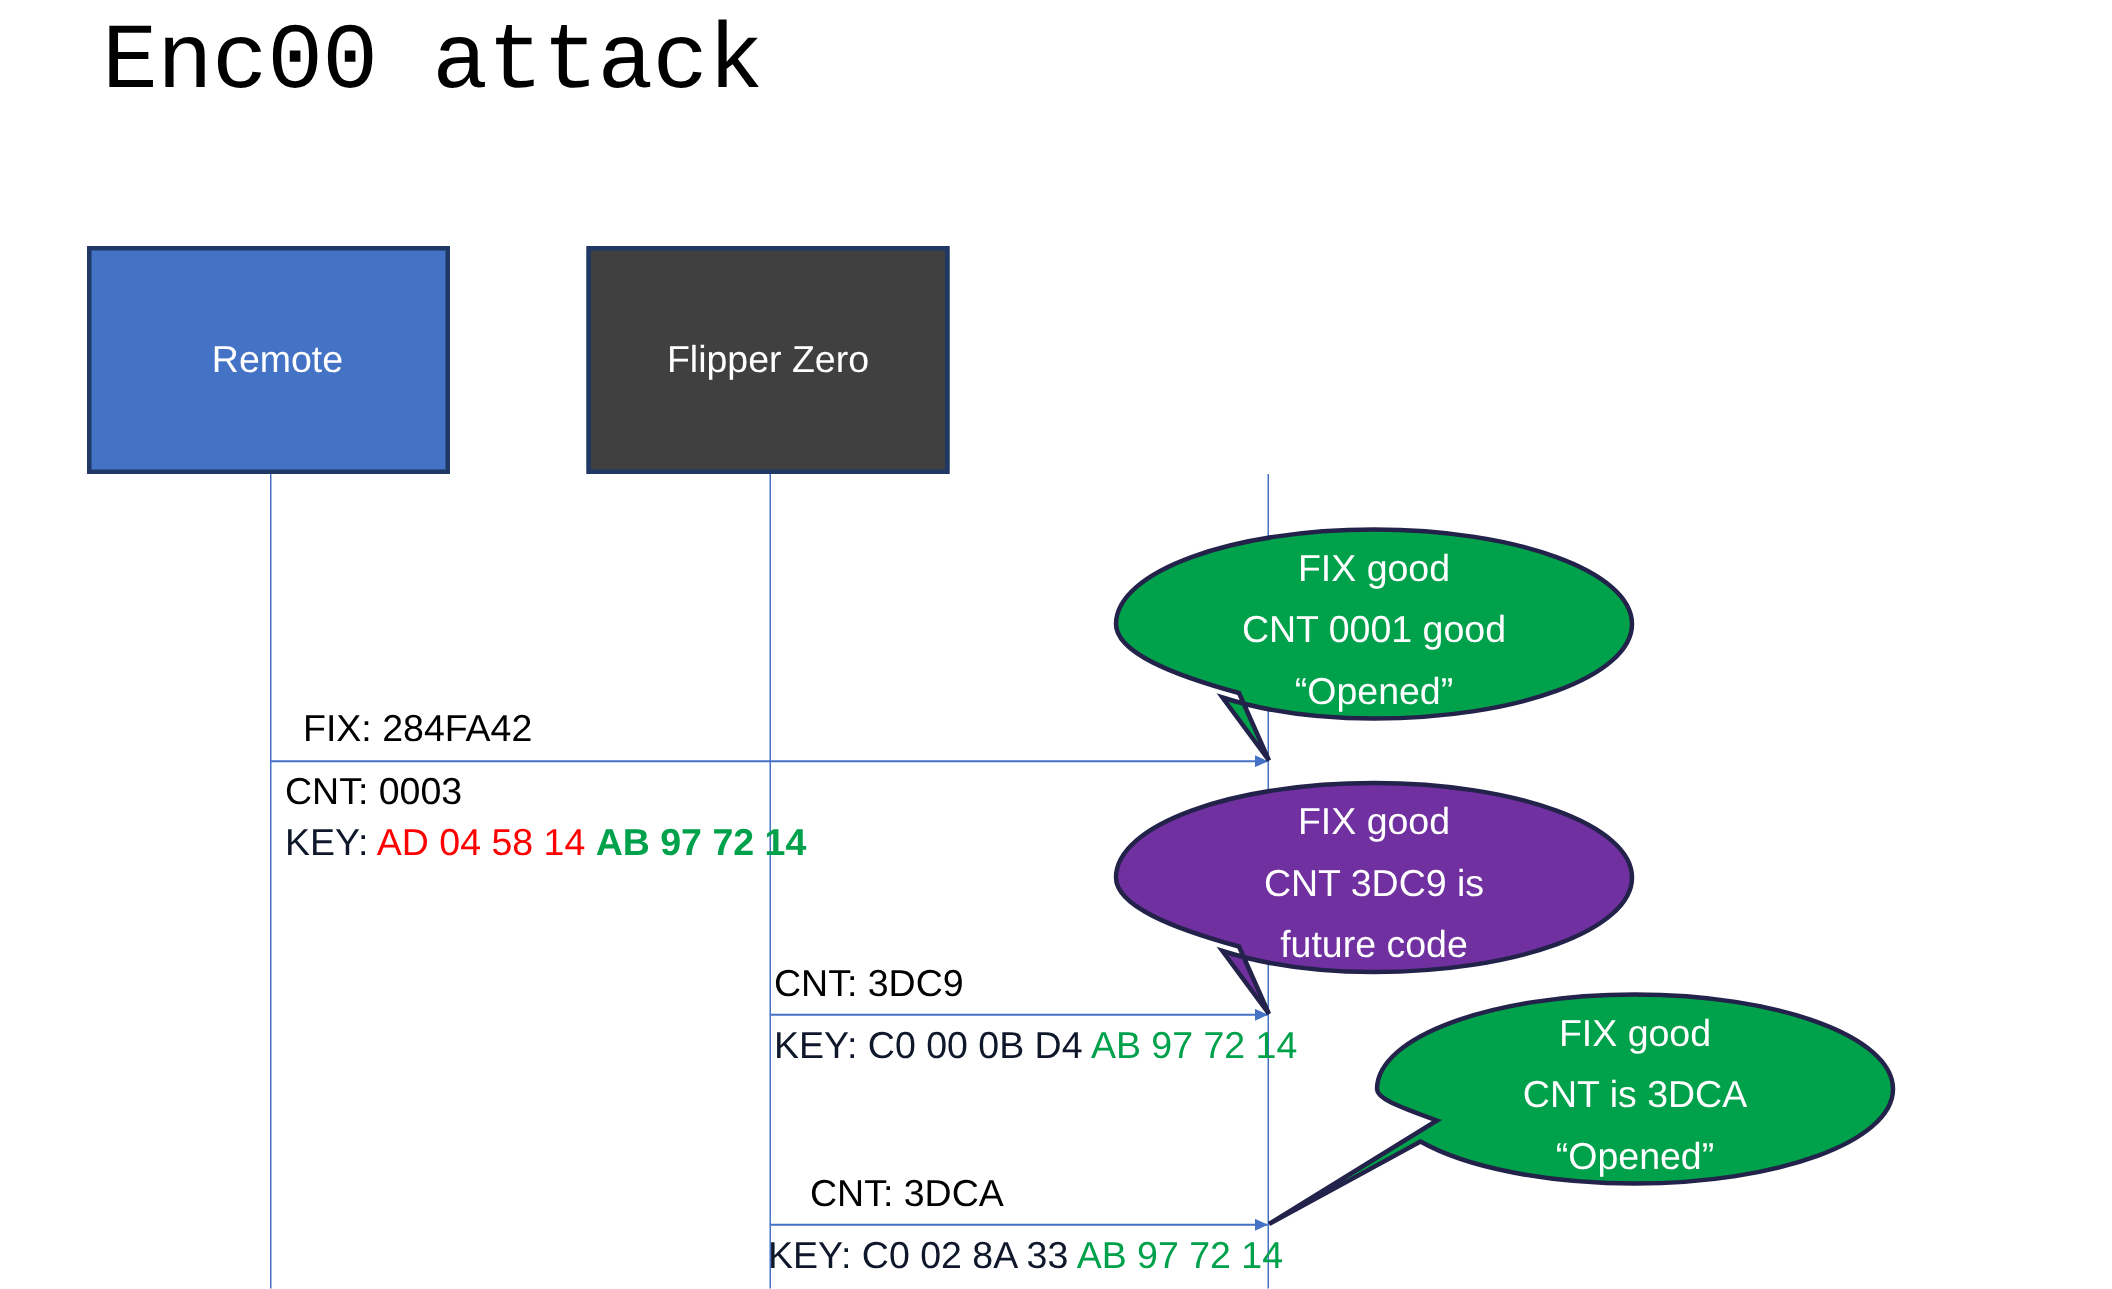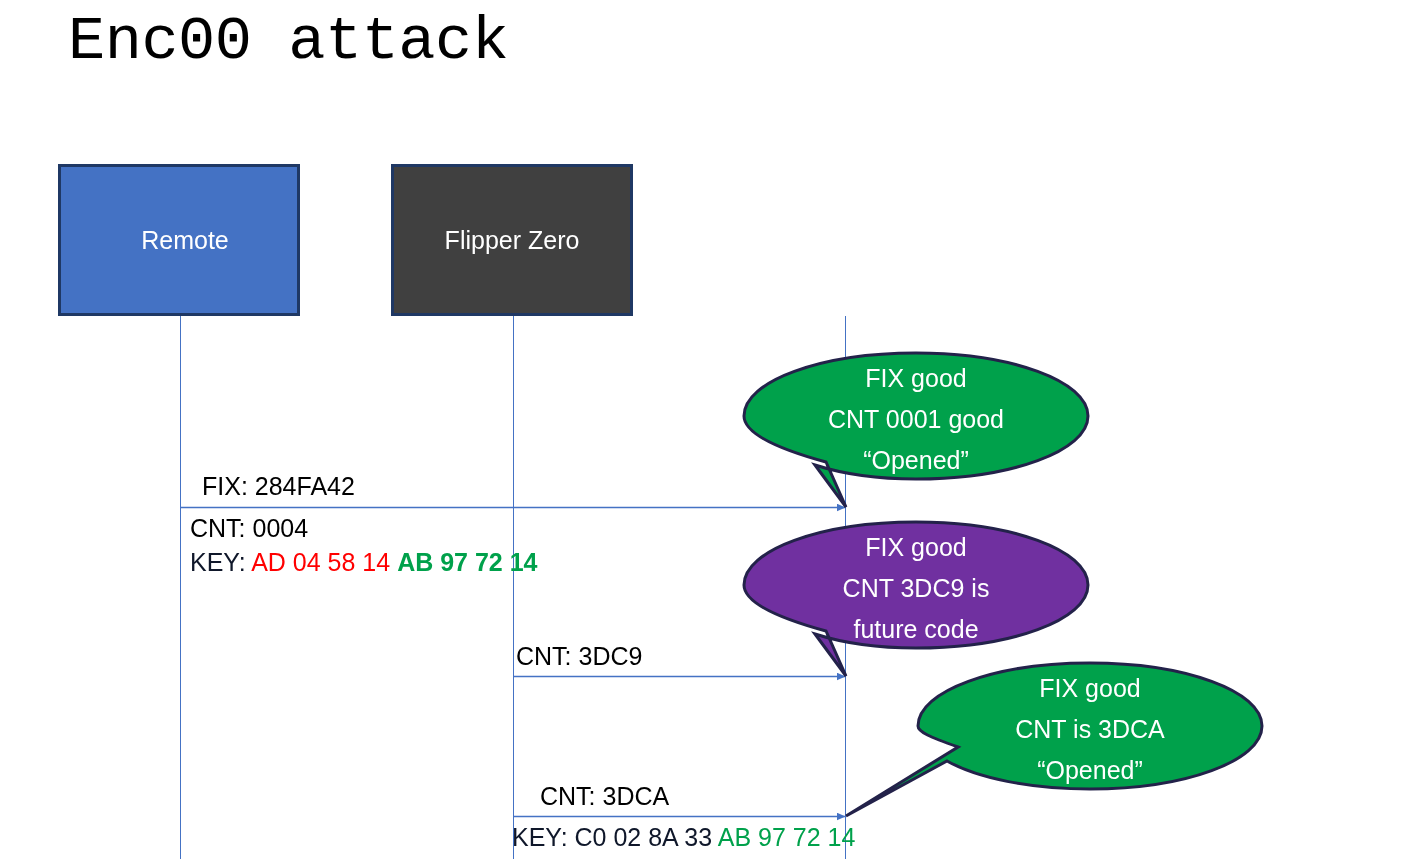--- a/index.html
+++ b/index.html
@@ -102,28 +102,33 @@
       <marker id="arrowhead" markerWidth="9" markerHeight="8" refX="8.5" refY="4" orient="auto" markerUnits="userSpaceOnUse">
         <path d="M0,0 L9,4 L0,8 z" fill="#4472C4"></path>
       </marker>
     </defs>
     <line x1="180.5" y1="507.5" x2="845" y2="507.5" stroke="#4472C4" stroke-width="1.4" marker-end="url(#arrowhead)"></line>
     <line x1="513.5" y1="676.5" x2="845" y2="676.5" stroke="#4472C4" stroke-width="1.4" marker-end="url(#arrowhead)"></line>
     <line x1="513.5" y1="816.5" x2="845" y2="816.5" stroke="#4472C4" stroke-width="1.4" marker-end="url(#arrowhead)"></line>
   </svg>
 
   <div class="msg-text" style="left:202px; top:470px;">FIX: 284FA42</div>
-  <div class="msg-text" style="left:190px; top:512px;">CNT: 0004</div>
+  <div class="msg-text" style="left:190px; top:512px;">CNT: 0003</div>
   <div class="msg-text" style="left:190px; top:546px;">
     <span class="k-black">KEY:</span>
     <span class="k-red">AD 04 58 14</span>
     <span class="k-green-b">AB 97 72 14</span>
   </div>
 
   <div class="msg-text" style="left:516px; top:640px;">CNT: 3DC9</div>
+  <div class="msg-text" style="left:516px; top:681px;">
+    <span class="k-black">KEY:</span>
+    <span class="k-black">C0 00 0B D4</span>
+    <span class="k-green">AB 97 72 14</span>
+  </div>
 
   <div class="msg-text" style="left:516px; top:780px;margin-left:24px;">CNT: 3DCA</div>
   <div class="msg-text" style="left:512px; top:821px;">
     <span class="k-black">KEY:</span>
     <span class="k-black">C0 02 8A 33</span>
     <span class="k-green">AB 97 72 14</span>
   </div>
 
   <svg class="overlay" viewBox="0 0 1408 859" style="pointer-events:auto;">
 

